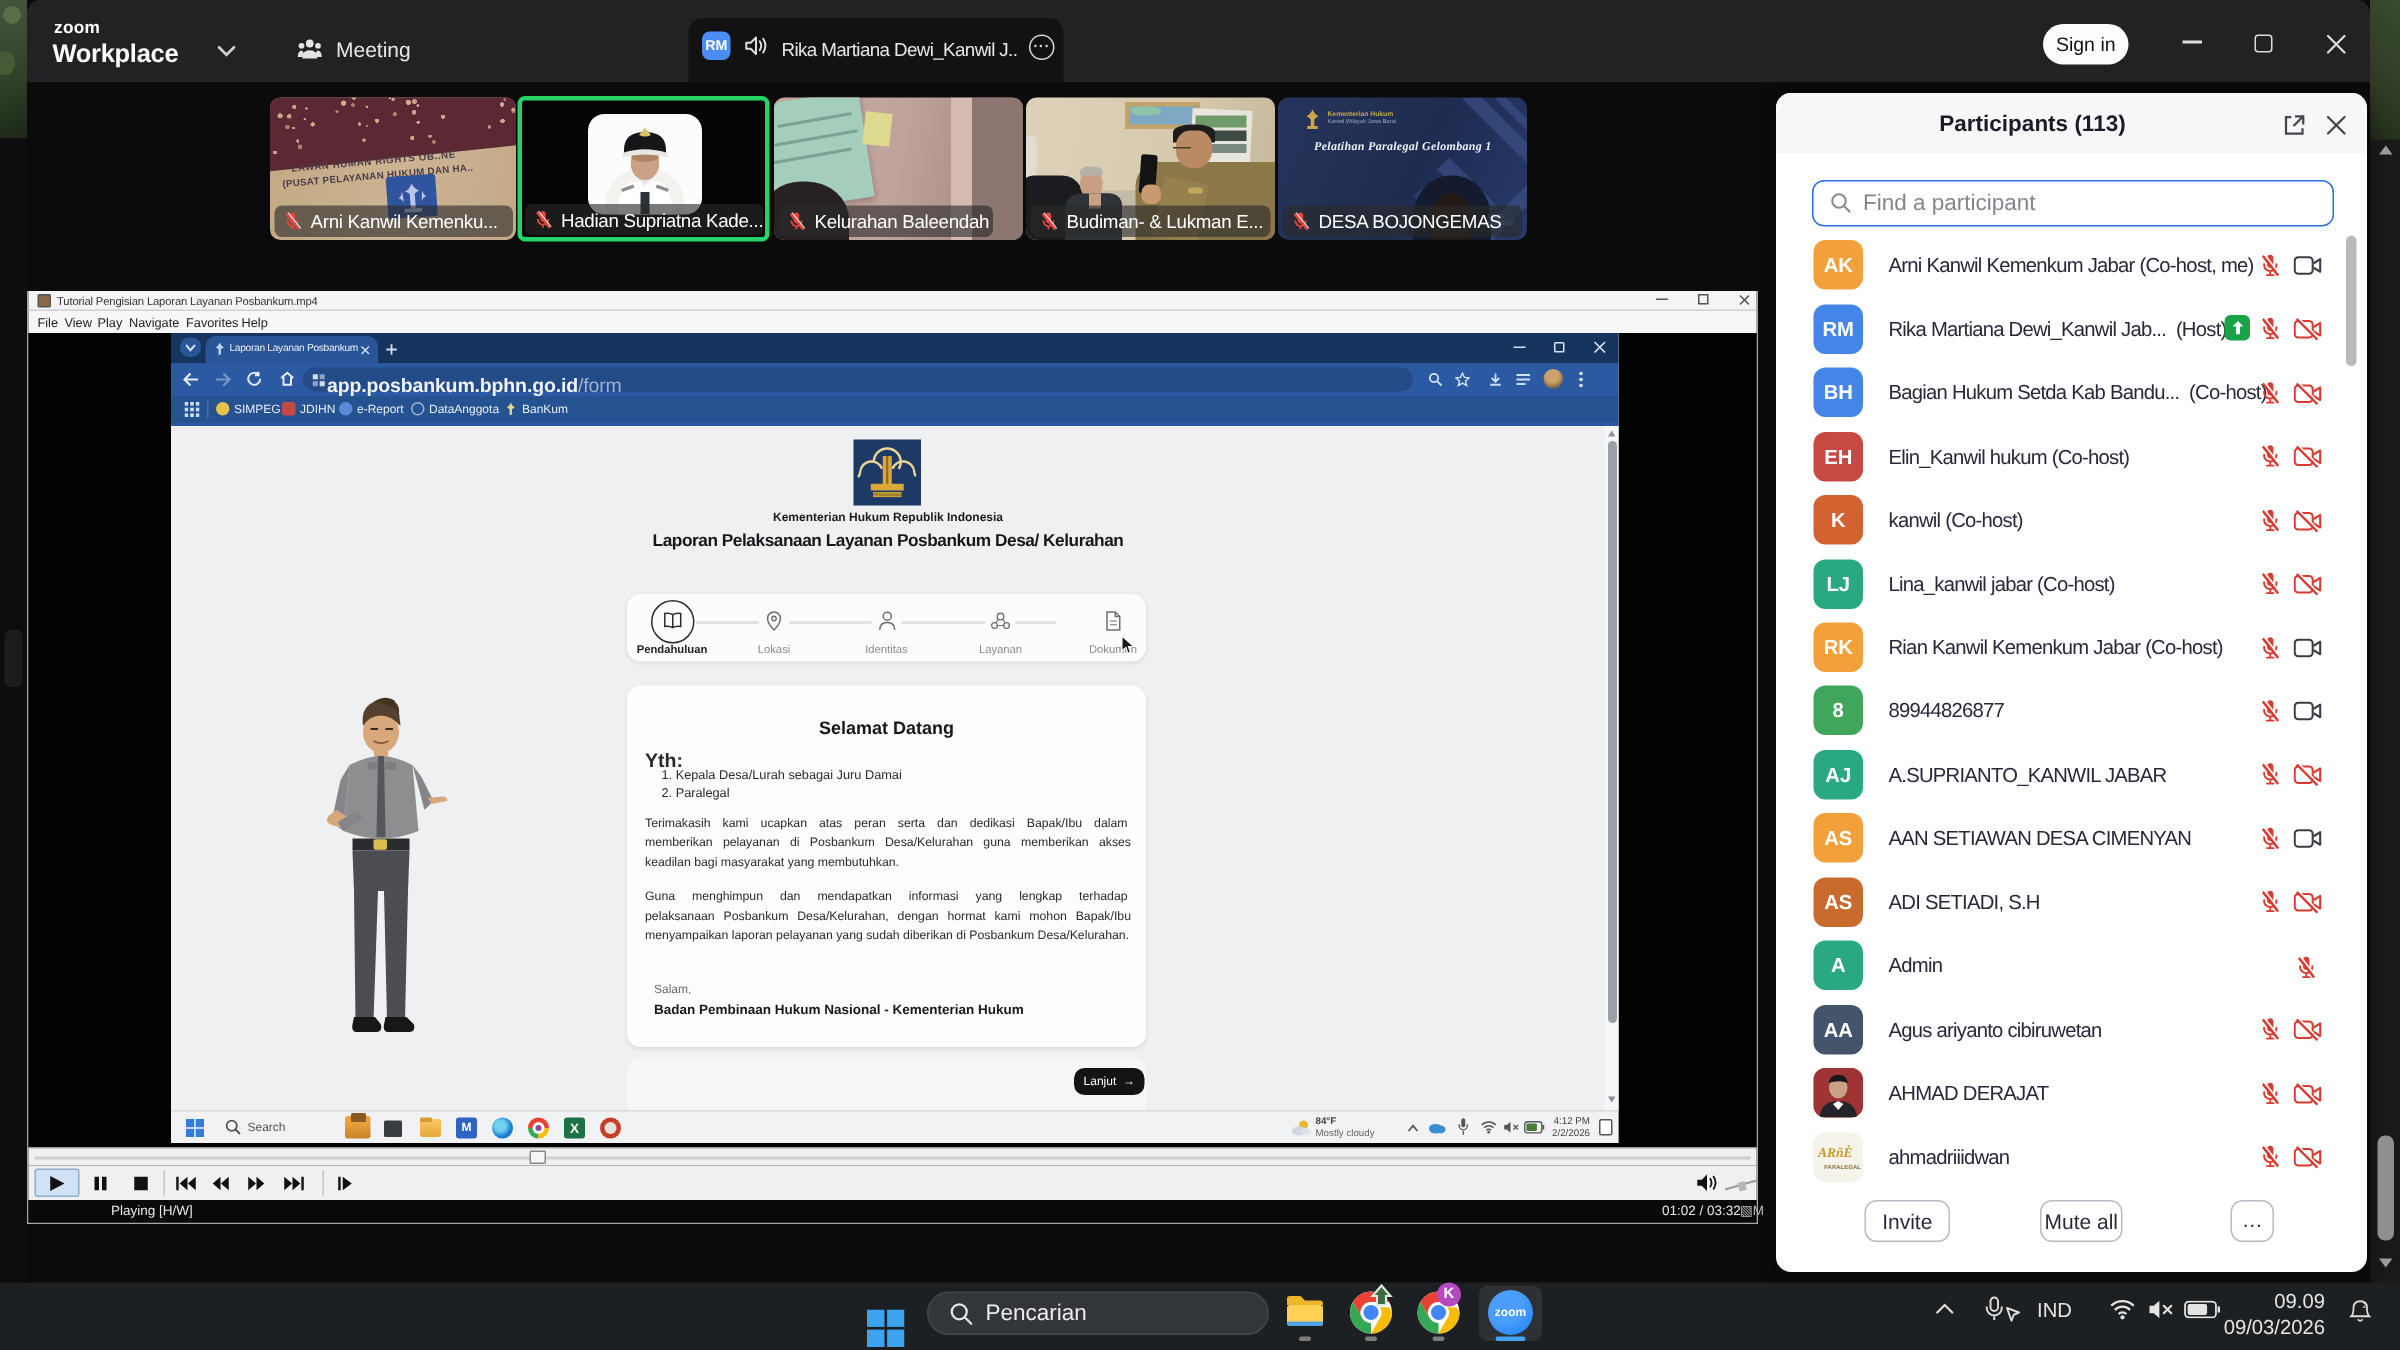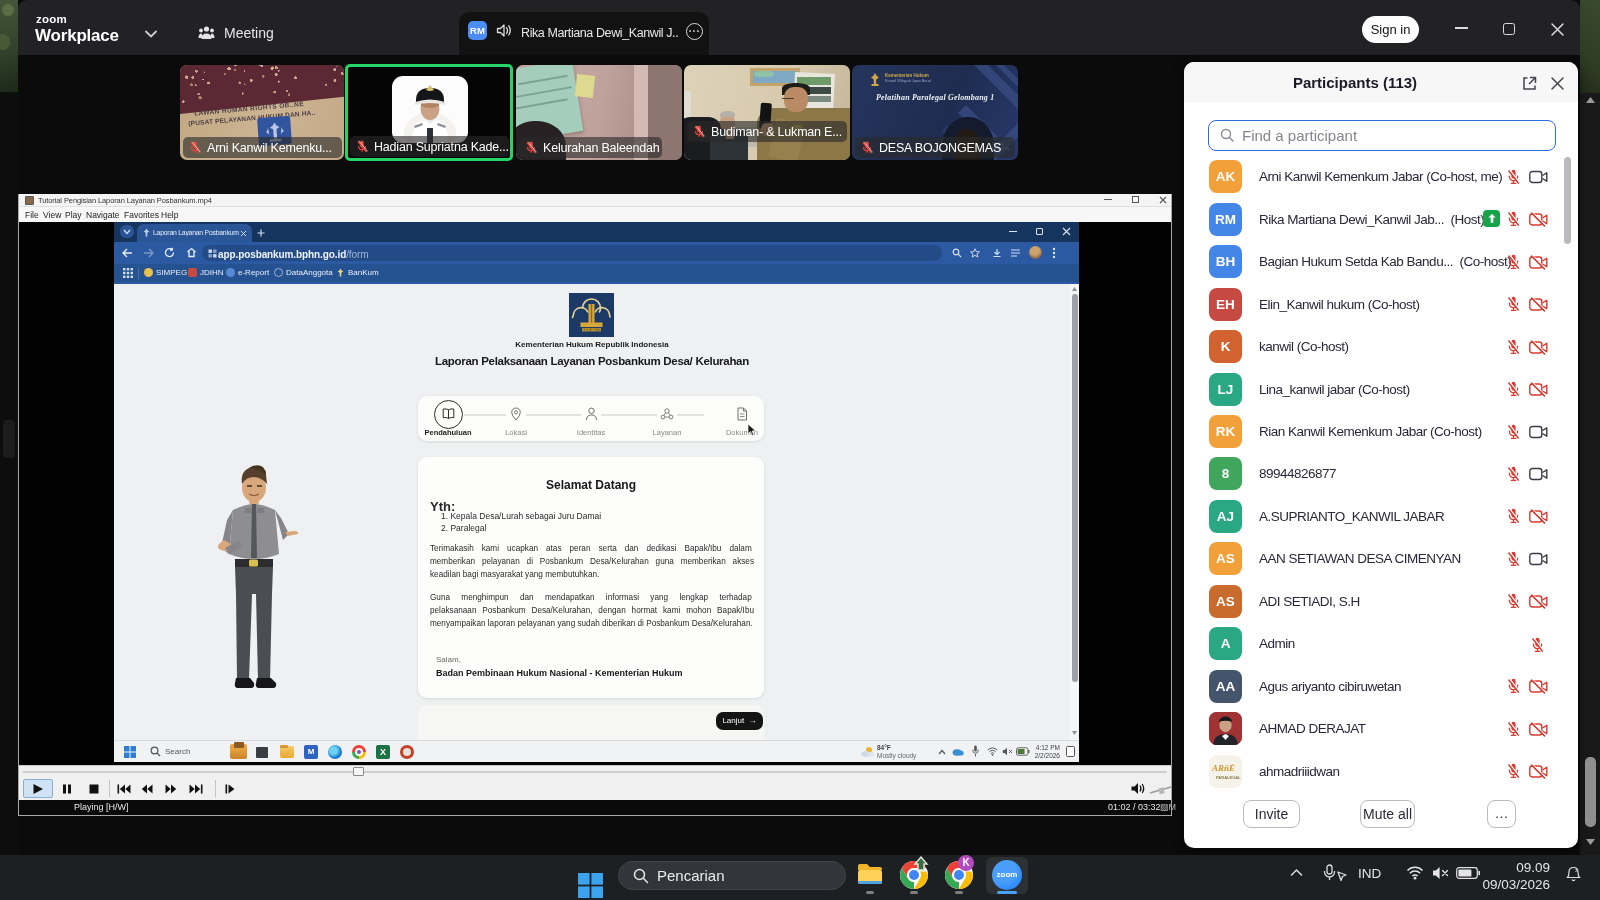--- a/index.html
+++ b/index.html
@@ -172,21 +172,21 @@
     </div>
     <div class="vlabel" style="left:519px;top:137px;width:143px;">
       <svg viewBox="0 0 14 14">
           <path d="M5.2 2.6 a1.8 2 0 0 1 3.6 0 v3.2 a1.8 2 0 0 1 -3.6 0 z" fill="#e8453c"></path>
           <path d="M3.6 6 v0.3 a3.4 3.4 0 0 0 6.8 0 V6 M7 9.8 v2" stroke="#e8453c" stroke-width="1.2" fill="none"></path>
           <path d="M3 1.5 L11.5 12" stroke="#e8453c" stroke-width="1.6"></path>
           <path d="M4 0.8 L12.5 11.3" stroke="#fff" stroke-width="0.8" opacity="0.85"></path>
         </svg>
       <span>Kelurahan Baleendah</span>
     </div>
-    <div class="vlabel" style="left:687px;top:121px;width:160px;">
+    <div class="vlabel" style="left:687px;top:137px;width:160px;">
       <svg viewBox="0 0 14 14">
           <path d="M5.2 2.6 a1.8 2 0 0 1 3.6 0 v3.2 a1.8 2 0 0 1 -3.6 0 z" fill="#e8453c"></path>
           <path d="M3.6 6 v0.3 a3.4 3.4 0 0 0 6.8 0 V6 M7 9.8 v2" stroke="#e8453c" stroke-width="1.2" fill="none"></path>
           <path d="M3 1.5 L11.5 12" stroke="#e8453c" stroke-width="1.6"></path>
           <path d="M4 0.8 L12.5 11.3" stroke="#fff" stroke-width="0.8" opacity="0.85"></path>
         </svg>
       <span>Budiman- &amp; Lukman E...</span>
     </div>
     <div class="vlabel" style="left:855px;top:137px;width:160px;">
       <svg viewBox="0 0 14 14">
@@ -260,21 +260,21 @@
           <svg class="abs" style="left:72px;top:5px;" width="11" height="11" viewBox="0 0 11 11">
               <path d="M1.5 5 L5.5 1.5 L9.5 5 M3 4.5 V9.5 H8 V4.5" stroke="#e6edf8" stroke-width="1.3" fill="none"></path>
             </svg>
           <div class="abs" style="left:88px;top:3px;width:740px;height:16px;background:#234b88;border-radius:8px;"></div>
           <svg class="abs" style="left:94px;top:7px;" width="9" height="9" viewBox="0 0 9 9">
               <rect x="0.5" y="0.5" width="3.4" height="3.4" fill="#cfdcf0"></rect>
               <rect x="5.1" y="0.5" width="3.4" height="3.4" fill="#cfdcf0" opacity="0.6"></rect>
               <rect x="0.5" y="5.1" width="3.4" height="3.4" fill="#cfdcf0" opacity="0.6"></rect>
               <rect x="5.1" y="5.1" width="3.4" height="3.4" fill="#cfdcf0"></rect>
             </svg>
-          <div class="abs" style="left:104px;top:7px;font-size:10px;color:#f0f4fb;font-weight:bold;letter-spacing:-0.1px;">app.posbankum.bphn.go.id<span style="color:#9db4d6;font-weight:normal;">/form</span></div>
+          <div class="abs" style="left:104px;top:7px;font-size:13px;color:#f0f4fb;font-weight:bold;letter-spacing:-0.1px;">app.posbankum.bphn.go.id<span style="color:#9db4d6;font-weight:normal;">/form</span></div>
           <svg class="abs" style="left:838px;top:6px;" width="10" height="10" viewBox="0 0 10 10">
               <circle cx="4" cy="4" r="2.8" stroke="#dbe4f2" fill="none" stroke-width="1.2"></circle>
               <path d="M6.2 6.2 L9 9" stroke="#dbe4f2" stroke-width="1.2"></path>
             </svg>
           <svg class="abs" style="left:856px;top:6px;" width="10" height="10" viewBox="0 0 10 10">
               <path d="M5 0.8 L6.3 3.6 L9.4 3.9 L7 6 L7.8 9 L5 7.4 L2.2 9 L3 6 L0.6 3.9 L3.7 3.6 Z" stroke="#dbe4f2" fill="none" stroke-width="0.9"></path>
             </svg>
           <svg class="abs" style="left:878px;top:6px;" width="10" height="10" viewBox="0 0 10 10">
               <path d="M5 1 v5 M2.5 4 L5 6.5 L7.5 4 M1.5 8.5 h7" stroke="#cfe0f5" stroke-width="1.2" fill="none"></path>
             </svg>

